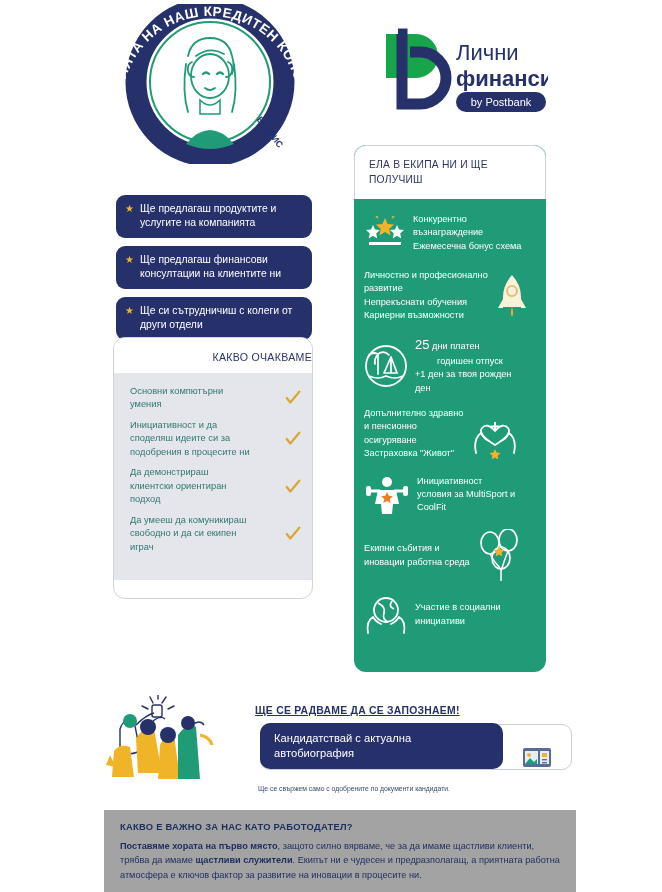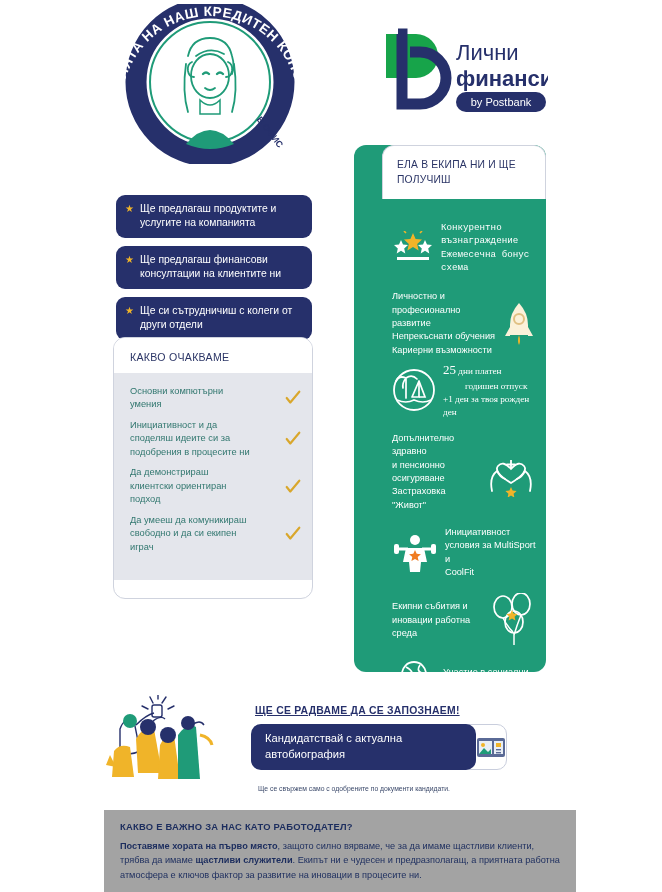--- a/index.html
+++ b/index.html
@@ -32,33 +32,33 @@
   .duty .txt { flex: 1; }
 
   
   .expect {
     position: absolute; left: 113px; top: 337px; width: 200px; height: 262px;
     background: #ffffff; border: 1px solid #cfd3de; border-radius: 12px;
     overflow: hidden;
   }
   .expect-head {
     padding: 13px 0 10px 16px; font-size: 10.6px; letter-spacing: .3px;
-    color: #2b3566; background: #ffffff;
+    color: #2b3566; background: #ffffff; text-align: right;
   }
   .expect-body { background: #e4e6ec; height: 207px; padding: 12px 10px 0 16px; }
   .expect-row { display: flex; align-items: center; justify-content: space-between; margin-bottom: 7px; }
   .expect-row .label {
     font-size: 9.3px; line-height: 1.45; color: #31776f; width: 124px;
   }
   .check { width: 18px; height: 18px; flex: 0 0 auto; }
 
   
   .benefits {
     position: absolute; left: 354px; top: 145px; width: 192px; height: 527px;
-    background: #1f9b78; border-radius: 12px; overflow: hidden; padding-left: 28px;
+    background: #1f9b78; border-radius: 12px; overflow: hidden;
   }
   .benefits-head {
     background: #ffffff; border: 1px solid #cfd3de; border-bottom: none;
     border-radius: 12px 12px 0 0;
     padding: 12px 14px 11px 14px;
     font-size: 10.3px; line-height: 1.45; color: #2b3566; letter-spacing: .2px;
   }
   .ben {
     position: relative; display: flex; align-items: center; gap: 7px;
     padding: 0 10px; color: #ffffff;
@@ -68,23 +68,23 @@
   .ben.rev { flex-direction: row-reverse; justify-content: flex-end; }
   .ben .big { font-size: 13px; }
 
   
   .cta-illo { position: absolute; left: 106px; top: 695px; width: 110px; height: 85px; }
   .cta-title {
     position: absolute; left: 255px; top: 705px;
     font-size: 10.4px; color: #26306b; letter-spacing: .25px; font-weight: bold; text-decoration: underline;
   }
   .cta-wrap {
-    position: absolute; left: 251px; top: 724px; width: 256px; height: 46px;
+    position: absolute; left: 260px; top: 724px; width: 312px; height: 46px;
     border: 1px solid #c9cedd; border-radius: 10px; background: #fff;
-    display: flex; align-items: center;
+    display: flex; align-items: flex-end;
   }
   .cta-btn {
     width: 243px; height: 46px; margin-left: -1px; margin-top: -1px;
     background: #26306b; color: #fff; border: none; border-radius: 10px;
     font-family: inherit; font-size: 11.2px; line-height: 1.35; text-align: left;
     padding: 0 14px; cursor: pointer;
   }
   .cta-icon { flex: 1; display: flex; align-items: center; justify-content: center; }
   .cta-note {
     position: absolute; left: 258px; top: 785px;
@@ -184,21 +184,21 @@
         <svg class="check" viewBox="0 0 20 20">
             <path d="M3 10 l4 5 l10 -12" fill="none" stroke="#d9a72c" stroke-width="2.4" stroke-linecap="round" stroke-linejoin="round"></path>
           </svg>
       </div>
     </div>
   </div>
 
   <div class="benefits">
     <div class="benefits-head">ЕЛА В ЕКИПА НИ И ЩЕ ПОЛУЧИШ</div>
 
-    <div class="ben" style="margin-top:22px;font-family:Liberation Mono, monospace;">
+    <div class="ben" style="margin-top:14px;">
       <svg class="bicon" width="42" height="34" viewBox="0 0 42 34">
         <path d="M21 2 l2.6 6 l6.4 .6 l-4.8 4.4 l1.4 6.4 l-5.6 -3.4 l-5.6 3.4 l1.4 -6.4 l-4.8 -4.4 l6.4 -.6 z" fill="#f0b429"></path>
         <path d="M9 9 l2 4.6 l5 .5 l-3.8 3.4 l1.1 5 l-4.3 -2.7 l-4.3 2.7 l1.1 -5 l-3.8 -3.4 l5 -.5 z" fill="#ffffff"></path>
         <path d="M33 9 l2 4.6 l5 .5 l-3.8 3.4 l1.1 5 l-4.3 -2.7 l-4.3 2.7 l1.1 -5 l-3.8 -3.4 l5 -.5 z" fill="#ffffff"></path>
         <rect x="5" y="26" width="32" height="3" fill="#ffffff"></rect>
         <path d="M21 0 v-0 M14 2 l-2 -2 M28 2 l2 -2" stroke="#f0b429" stroke-width="1.6"></path>
       </svg>
       <div class="btext">
         <span>Конкурентно</span><br>
         <span>възнаграждение</span><br>
@@ -214,21 +214,21 @@
         <path d="M17 34 q-2 6 0 10 q2 -4 0 -10 z" fill="#f0b429"></path>
       </svg>
       <div class="btext">
         <span>Личностно и професионално</span><br>
         <span>развитие</span><br>
         <span>Непрекъснати обучения</span><br>
         <span>Кариерни възможности</span>
       </div>
     </div>
 
-    <div class="ben" style="margin-top:4px;font-family:Liberation Serif, serif;">
+    <div class="ben" style="margin-top:14px;">
       <svg class="bicon" width="44" height="44" viewBox="0 0 44 44">
         <circle cx="22" cy="22" r="20" fill="none" stroke="#ffffff" stroke-width="1.8"></circle>
         <path d="M14 10 q-7 -3 -10 3 M14 10 q6 -4 11 1 M14 10 q-4 5 -3 10 M14 10 v20" fill="none" stroke="#ffffff" stroke-width="1.7" stroke-linecap="round"></path>
         <path d="M27 13 v16 l-7 0 z" fill="none" stroke="#ffffff" stroke-width="1.7" stroke-linejoin="round"></path>
         <path d="M27 13 l6 16 l-6 0" fill="none" stroke="#ffffff" stroke-width="1.7"></path>
         <path d="M5 32 q9 4 17 0 q9 4 17 0" fill="none" stroke="#ffffff" stroke-width="1.7"></path>
       </svg>
       <div class="btext">
         <span class="big">25</span><span> дни платен</span><br>
         <span style="padding-left:22px">годишен отпуск</span><br>

